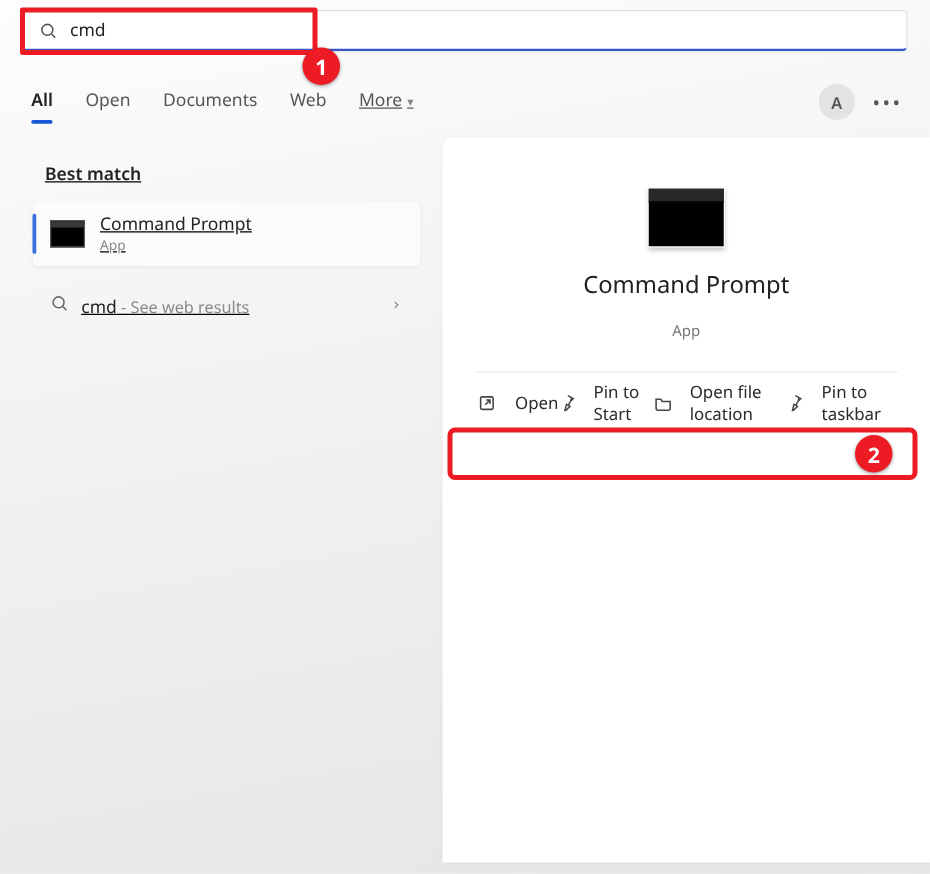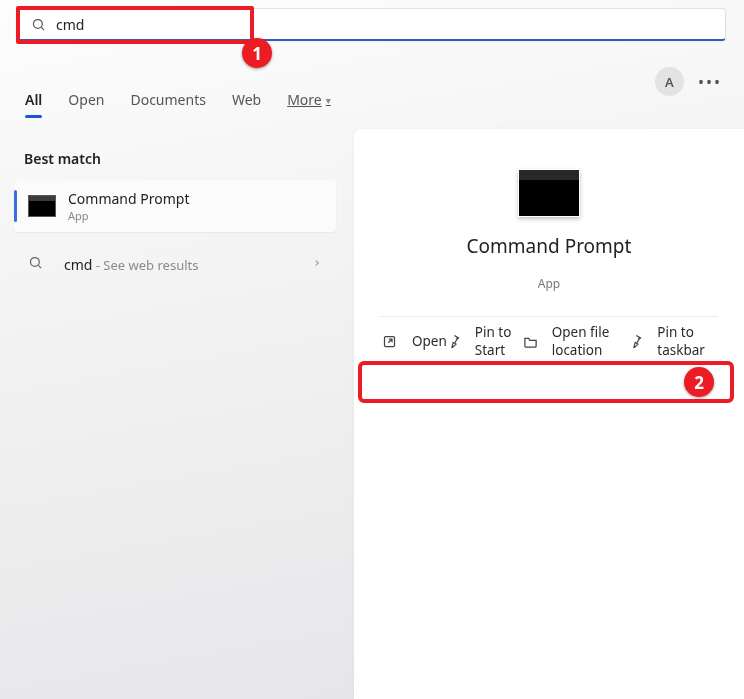--- a/index.html
+++ b/index.html
@@ -43,39 +43,39 @@
       display: flex; align-items: center; justify-content: center;
       position: absolute; box-shadow: 0 1px 3px rgba(0,0,0,.4);
     }
     .callout-1 { left: 242px; top: 38px; }
 
     
     .tabs {
       display: flex; align-items: center; padding: 22px 25px 0 25px;
       font-size: 14px; color: #555; gap: 26px; position: relative;
     }
-    .tab { padding-bottom: 20px; cursor: pointer; margin-top: 19px; }
+    .tab { padding-bottom: 20px; cursor: pointer; }
     .tab.active { color: #222; font-weight: 600; position: relative; }
     .tab.active::after {
       content: ""; position: absolute; left: 0; right: 0; bottom: 11px;
       height: 3px; background: #1a57d6; border-radius: 2px;
     }
     .tab-more { display: flex; align-items: center; gap: 4px; text-decoration: underline; }
     .chev-sm { font-size: 10px; color: #888; }
     .tabs-right { position: absolute; right: 22px; top: 18px; display:flex; align-items:center; gap: 14px; }
     .avatar {
       width: 29px; height: 29px; border-radius: 50%; background: #e3e3e6;
       color: #555; font-size: 13px; font-weight: 600;
       display: flex; align-items: center; justify-content: center;
     }
     .more-dots { color: #555; font-size: 16px; letter-spacing: 2px; cursor:pointer; }
 
     
     .cols { display: flex; }
-    .left { width: 350px; padding: 12px 0 0 0; }
+    .left { width: 350px; padding: 12px 0 0 12px; text-decoration: underline; }
     .right {
       flex: 1;
       background: #ffffff;
       border-top-left-radius: 8px;
       box-shadow: -1px 0 4px rgba(0,0,0,0.03);
       padding: 40px 26px 0 26px;
       min-height: 580px;
       margin-left: 4px;
       position: relative;
     }
@@ -96,21 +96,21 @@
     .cmd-thumb-sm { width: 28px; height: 22px; background:#000; border:1px solid #555; }
     .cmd-thumb-sm::before { content:""; display:block; height:5px; background:#3a3a3a; }
     .bm-text .t1 { font-size: 14px; color:#222; }
     .bm-text .t2 { font-size: 11px; color:#888; }
 
     .web-row {
       display:flex; align-items:center; justify-content:space-between;
       margin: 2px 14px; height: 44px; padding: 0 14px;
       border-radius: 4px; cursor:pointer;
     }
-    .web-row-inner { display:flex; align-items:center; gap: 21px; font-size: 14px; color:#444; }
+    .web-row-inner { display:flex; align-items:center; gap: 10px; font-size: 14px; color:#444; }
     .web-kw { color:#222; }
     .web-hint { color:#8a8a8a; font-size: 13px; }
     .chev-r { color:#888; font-size: 13px; }
 
     
     .app-thumb-wrap { display:flex; flex-direction:column; align-items:center; gap: 16px; }
     .app-thumb-box { width: 62px; height: 48px; background:#fff; padding:1px; box-shadow: 0 2px 4px rgba(0,0,0,.25); }
     .app-thumb { width:100%; height:100%; background:#000; }
     .app-thumb::before{ content:""; display:block; height:10px; background:#282828; border-bottom:1px solid #000; }
     .app-name { font-size: 19px; color:#222; }

